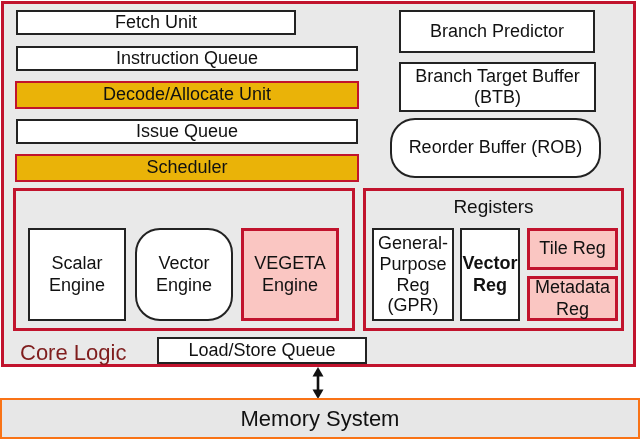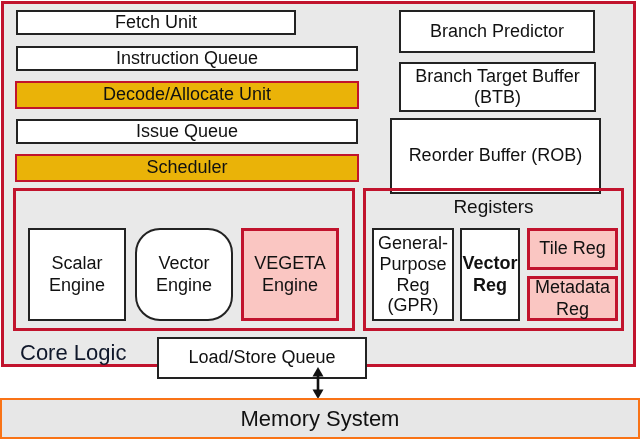--- a/index.html
+++ b/index.html
@@ -21,21 +21,21 @@
     border:3px solid #c1132d;background:transparent;
   }
   .group-title{
     position:absolute;box-sizing:border-box;text-align:center;
     font-size:19px;color:#111;
   }
   .core-outline{
     position:absolute;box-sizing:border-box;
     border:3px solid #c1132d;background:#e9e9e9;
   }
-  .plain-label{position:absolute;font-size:22px;color:#0f172a;}
+  .plain-label{position:absolute;font-size:22px;color:#7f1d1d;}
   .memory{
     position:absolute;box-sizing:border-box;
     display:flex;align-items:center;justify-content:center;
     background:#e7e7e7;border:2px solid #f97316;font-size:22px;
   }
 </style>
 </head>
 <body>
 
 <div id="stage">
@@ -49,21 +49,21 @@
   <div class="box pink" style="left:15px;top:81px;width:344px;height:28px;">Decode/Allocate Unit</div>
 
   <div class="box" style="left:16px;top:119px;width:342px;height:25px;">Issue Queue</div>
 
   <div class="box pink" style="left:15px;top:154px;width:344px;height:28px;">Scheduler</div>
 
   <div class="box" style="left:399px;top:10px;width:196px;height:43px;">Branch Predictor</div>
 
   <div class="box" style="left:399px;top:62px;width:197px;height:50px;padding:0 10px;">Branch Target Buffer (BTB)</div>
 
-  <div class="box" style="left:390px;top:118px;width:211px;height:76px;">Reorder Buffer (ROB)</div>
+  <div class="box" style="left:390px;top:118px;width:211px;height:60px;border-radius:25px;">Reorder Buffer (ROB)</div>
 
   <div class="group" style="left:13px;top:188px;width:342px;height:143px;"></div>
 
   <div class="box" style="left:28px;top:228px;width:98px;height:93px;">Scalar Engine</div>
 
   <div class="box" style="left:135px;top:228px;width:98px;height:93px;border-radius:25px;">Vector Engine</div>
 
   <div class="box pink-thick" style="left:241px;top:228px;width:98px;height:93px;">VEGETA Engine</div>
 
   <div class="group" style="left:363px;top:188px;width:261px;height:143px;"></div>
@@ -72,21 +72,21 @@
   <div class="box" style="left:372px;top:228px;width:82px;height:93px;line-height:1.16;">General-Purpose Reg (GPR)</div>
 
   <div class="box" style="left:460px;top:228px;width:60px;height:93px;font-weight:bold;">Vector Reg</div>
 
   <div class="box pink-thick" style="left:527px;top:228px;width:91px;height:42px;">Tile Reg</div>
 
   <div class="box pink-thick" style="left:527px;top:276px;width:91px;height:45px;">Metadata Reg</div>
 
   <div class="plain-label" style="left:20px;top:340px;">Core Logic</div>
 
-  <div class="box" style="left:157px;top:337px;width:210px;height:42px;">Load/Store Queue</div>
+  <div class="box" style="left:157px;top:337px;width:210px;height:27px;">Load/Store Queue</div>
 
   <svg class="abs" style="left:308px;top:367px;" width="20" height="32" viewBox="0 0 20 32">
     <line x1="10" y1="7" x2="10" y2="25" stroke="#111" stroke-width="2.6"></line>
     <polygon points="10,0 4.5,9.5 15.5,9.5" fill="#111"></polygon>
     <polygon points="10,32 4.5,22.5 15.5,22.5" fill="#111"></polygon>
   </svg>
 
   <div class="memory" style="left:0px;top:398px;width:640px;height:41px;">Memory System</div>
 
 </div>

